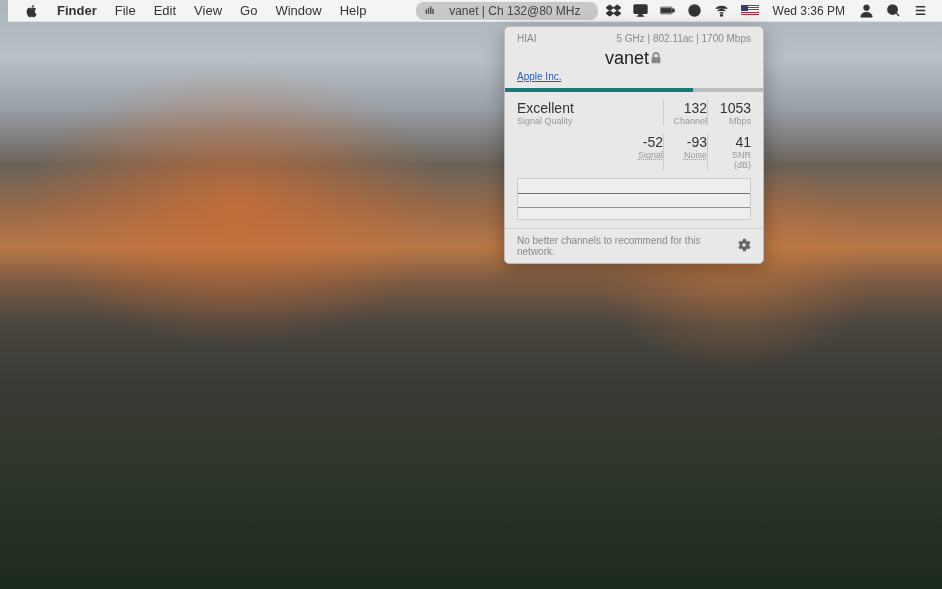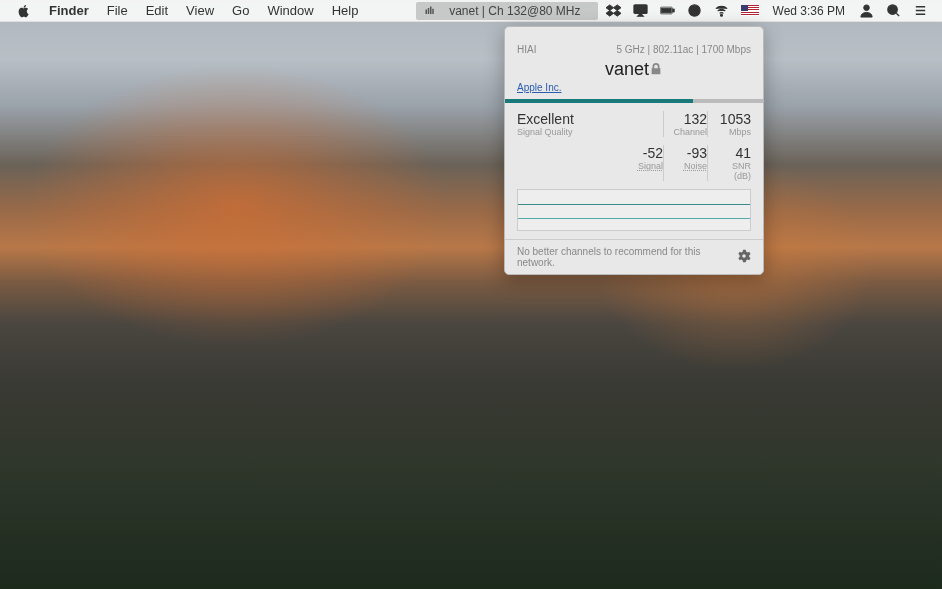--- a/index.html
+++ b/index.html
@@ -18,52 +18,52 @@
   background:
     radial-gradient(ellipse 300px 200px at 25% 35%, rgba(210,110,50,0.7), transparent 70%),
     radial-gradient(ellipse 200px 150px at 78% 45%, rgba(200,120,60,0.5), transparent 70%),
     linear-gradient(to bottom,
       #aeb6bd 0%, #b8bfc5 10%, #9aa2aa 18%,
       #6a6258 28%, #9a6a48 36%, #b87848 42%, #7a5a42 48%,
       #4a4640 55%, #3a3a34 65%, #2e362a 80%, #1c2a1c 100%);
 }
 
 .menubar {
-  position: absolute; top: 0; left: 0; right: 0; height: 22px;
+  position: absolute; top: 0; left: 8px; right: 0; height: 22px;
   background: rgba(248,248,248,0.92);
   display: flex; align-items: center;
   font-size: 13px; color: #333;
   padding: 0 8px;
   z-index: 100;
   border-bottom: 1px solid rgba(0,0,0,0.08);
 }
 .menubar .left { display: flex; align-items: center; gap: 0; }
 .menubar .left span, .menubar .right span { padding: 0 9px; line-height: 22px; display: inline-flex; align-items: center; cursor: default; }
 .menubar .apple svg { width: 14px; height: 14px; fill: #333; }
 .menubar .appname { font-weight: 600; }
 .menubar .right { margin-left: auto; display: flex; align-items: center; font-size: 12px; }
 .menubar .right .wifi-status {
-  background: rgba(0,0,0,0.18); color: #444; border-radius: 2px;
+  background: rgba(0,0,0,0.18); color: #444; border-radius: 8px;
   padding: 0 8px; margin-right: 2px; height: 18px; display: inline-flex; align-items: center;
 }
 .menubar .right .wifi-status svg { width: 12px; height: 12px; margin-right: 4px; fill: #555; }
 .menubar .right .icon { padding: 0 6px; }
 .menubar .right .icon svg { width: 15px; height: 15px; fill: #333; stroke: #333; }
 .menubar .right .flag { width: 16px; height: 11px; background: linear-gradient(to bottom, #b22234 0, #b22234 10%, white 10%, white 20%, #b22234 20%, #b22234 30%, white 30%, white 40%, #b22234 40%, #b22234 50%, white 50%, white 60%, #b22234 60%, #b22234 70%, white 70%, white 80%, #b22234 80%, #b22234 90%, white 90%); position: relative; display: inline-block; }
 .menubar .right .flag::before { content: ""; position: absolute; top: 0; left: 0; width: 7px; height: 6px; background: #3c3b6e; }
 
 
 .wifi-panel {
   position: absolute; top: 26px; left: 504px; width: 260px;
   background: #e8e8e8; border: 1px solid #bbb; border-radius: 5px;
   box-shadow: 0 5px 20px rgba(0,0,0,0.3);
   font-size: 11px; color: #444;
   z-index: 200;
 }
-.wifi-panel .hdr { padding: 17px 12px 4px; display: flex; justify-content: space-between; color: #888; font-size: 10px; }
+.wifi-panel .hdr { padding: 6px 12px 4px; display: flex; justify-content: space-between; color: #888; font-size: 10px; }
 .wifi-panel .title-row { padding: 0 12px 2px; display: flex; justify-content: center; align-items: center; }
 .wifi-panel .title-row .net { font-size: 18px; font-weight: 500; color: #222; }
 .wifi-panel .title-row svg { width: 14px; height: 14px; fill: #888; }
 .wifi-panel .vendor { padding: 0 12px 6px; color: #2a5db0; font-size: 10px; text-decoration: underline; cursor: pointer; }
 .wifi-panel .bar { height: 4px; background: linear-gradient(to right, #1a7a7a 0%, #1a7a7a 73%, #bbb 73%); margin: 0; }
 .wifi-panel .stats { display: flex; padding: 8px 12px 6px; }
 .wifi-panel .stats .quality { flex: 1; }
 .wifi-panel .stats .quality .big { font-size: 14px; color: #333; }
 .wifi-panel .stats .quality .sub { font-size: 9px; color: #999; }
 .wifi-panel .stats .num { width: 44px; text-align: right; border-left: 1px solid #ccc; }

